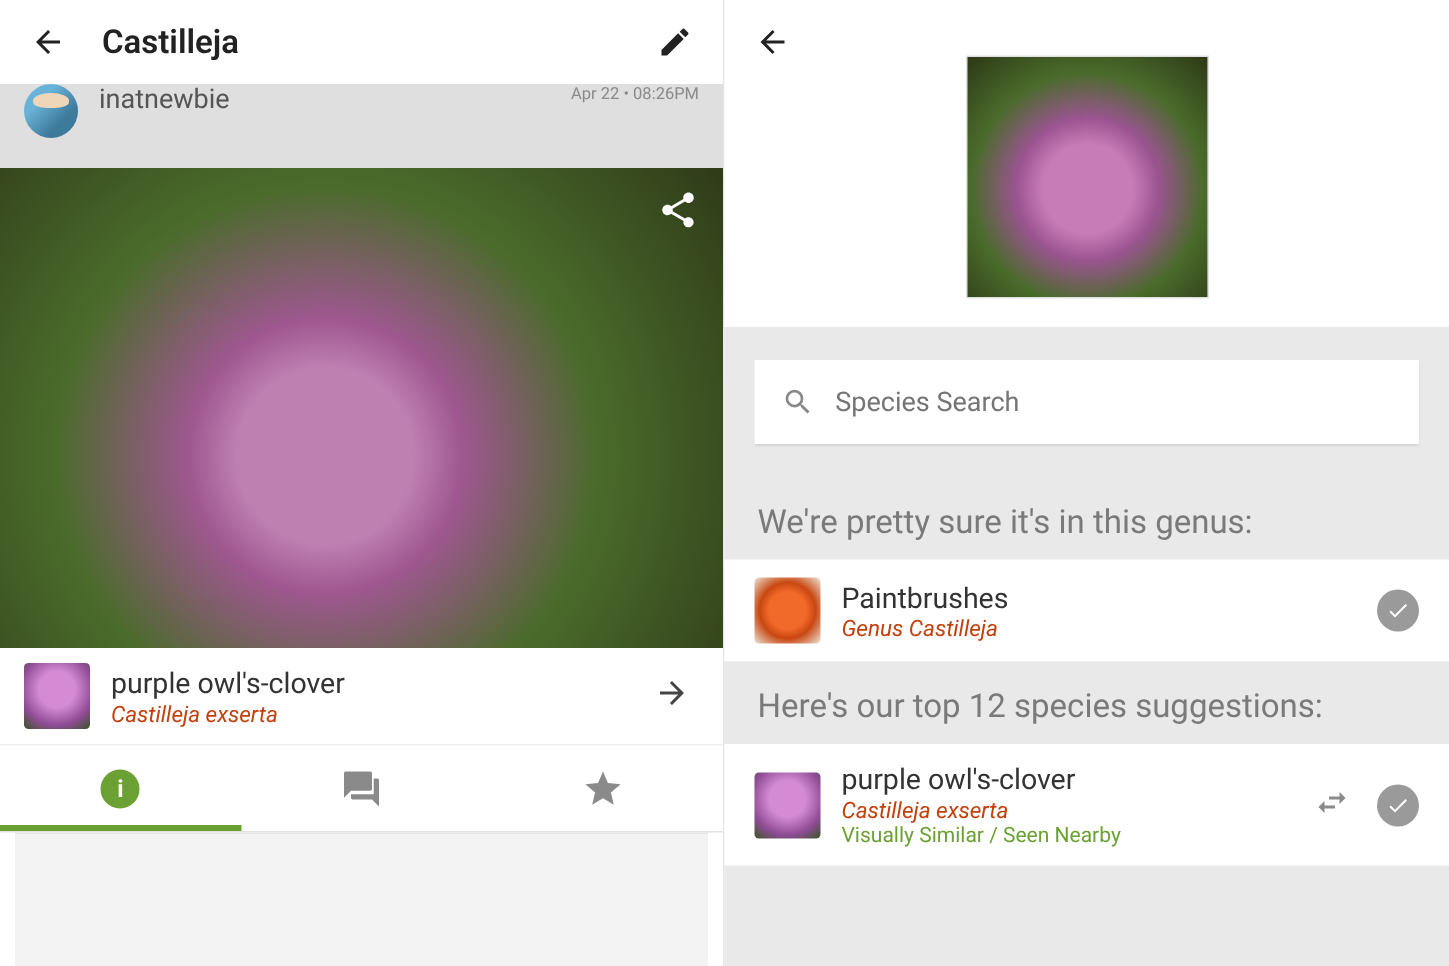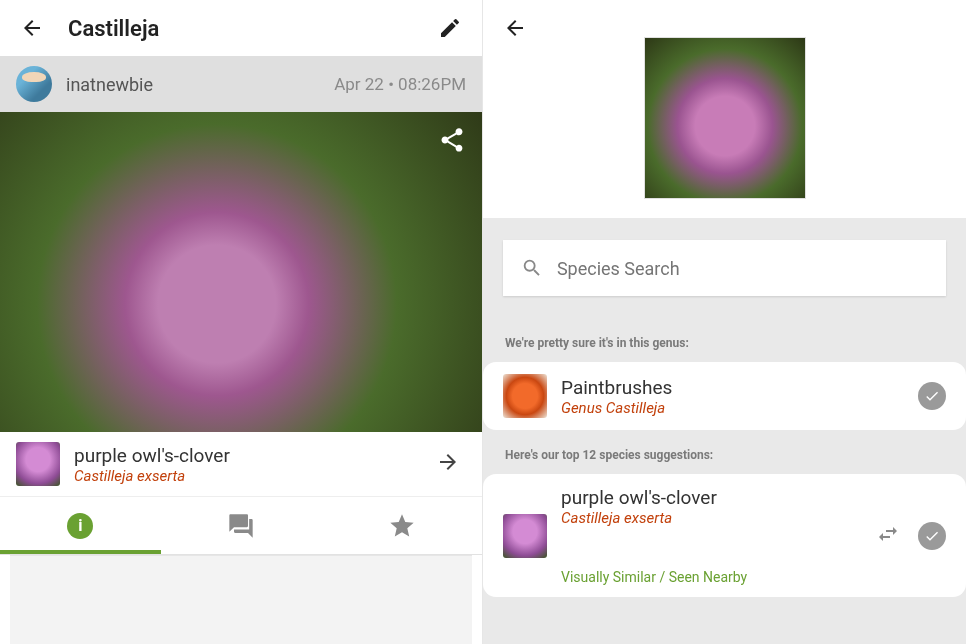--- a/index.html
+++ b/index.html
@@ -54,21 +54,20 @@
       font-size: 22px;
       font-weight: 600;
       color: #222;
       margin-left: 16px;
       flex: 1;
     }
 
     
     .user-strip {
       display: flex;
-      align-items: center;
       height: 56px;
       padding: 0 16px;
       background: #dfdfdf;
     }
     .avatar {
       width: 36px;
       height: 36px;
       border-radius: 50%;
       background: linear-gradient(135deg, #6ab3d8 30%, #3e7a9c 70%);
       position: relative;
@@ -83,21 +82,21 @@
       background:#f0d6b8;
       border-radius:50% 50% 40% 40%;
     }
     .username {
       margin-left: 14px;
       font-size: 18px;
       color: #555;
       flex: 1;
     }
     .timestamp {
-      font-size: 17px;
+      font-size: 11px;
       color: #8a8a8a;
     }
 
     
     .photo-hero {
       position: relative;
       width: 100%;
       height: 320px;
       background: radial-gradient(circle at 45% 60%, #be7fb1 0 18%, #9e578f 28%, #4a6b2b 55%, #2f3a18 100%);
       overflow: hidden;
@@ -140,21 +139,20 @@
     }
     .species-sci {
       font-size: 15px;
       color: #c2410c;
       font-style: italic;
     }
     .species-tags {
       font-size: 14px;
       color: #6aa132;
       font-style: normal;
-      margin-top: 42px;
     }
     .arrow-btn {
       color: #444;
       cursor: pointer;
       padding: 6px;
     }
 
     
     .tab-bar {
       display: flex;
@@ -235,31 +233,29 @@
       border: none;
       outline: none;
       font-size: 18px;
       color: #8b5cf6;
       width: 100%;
       margin-left: 14px;
       background: transparent;
     }
     .section-label {
       padding: 18px 22px 12px 22px;
-      font-size: 12px;
+      font-size: 22px;
       color: #7a7a7a;
       background: #e9e9e9;
-      font-weight: bold;
     }
     .suggest-row {
       display: flex;
       align-items: center;
       padding: 12px 20px;
       background: #fff;
-      border-radius: 13px;
     }
     .suggest-text { margin-left: 14px; flex: 1; }
     .check-circle {
       width: 28px;
       height: 28px;
       border-radius: 50%;
       background: #9a9a9a;
       display:flex;align-items:center;justify-content:center;
       color:#fff;
       cursor: pointer;

